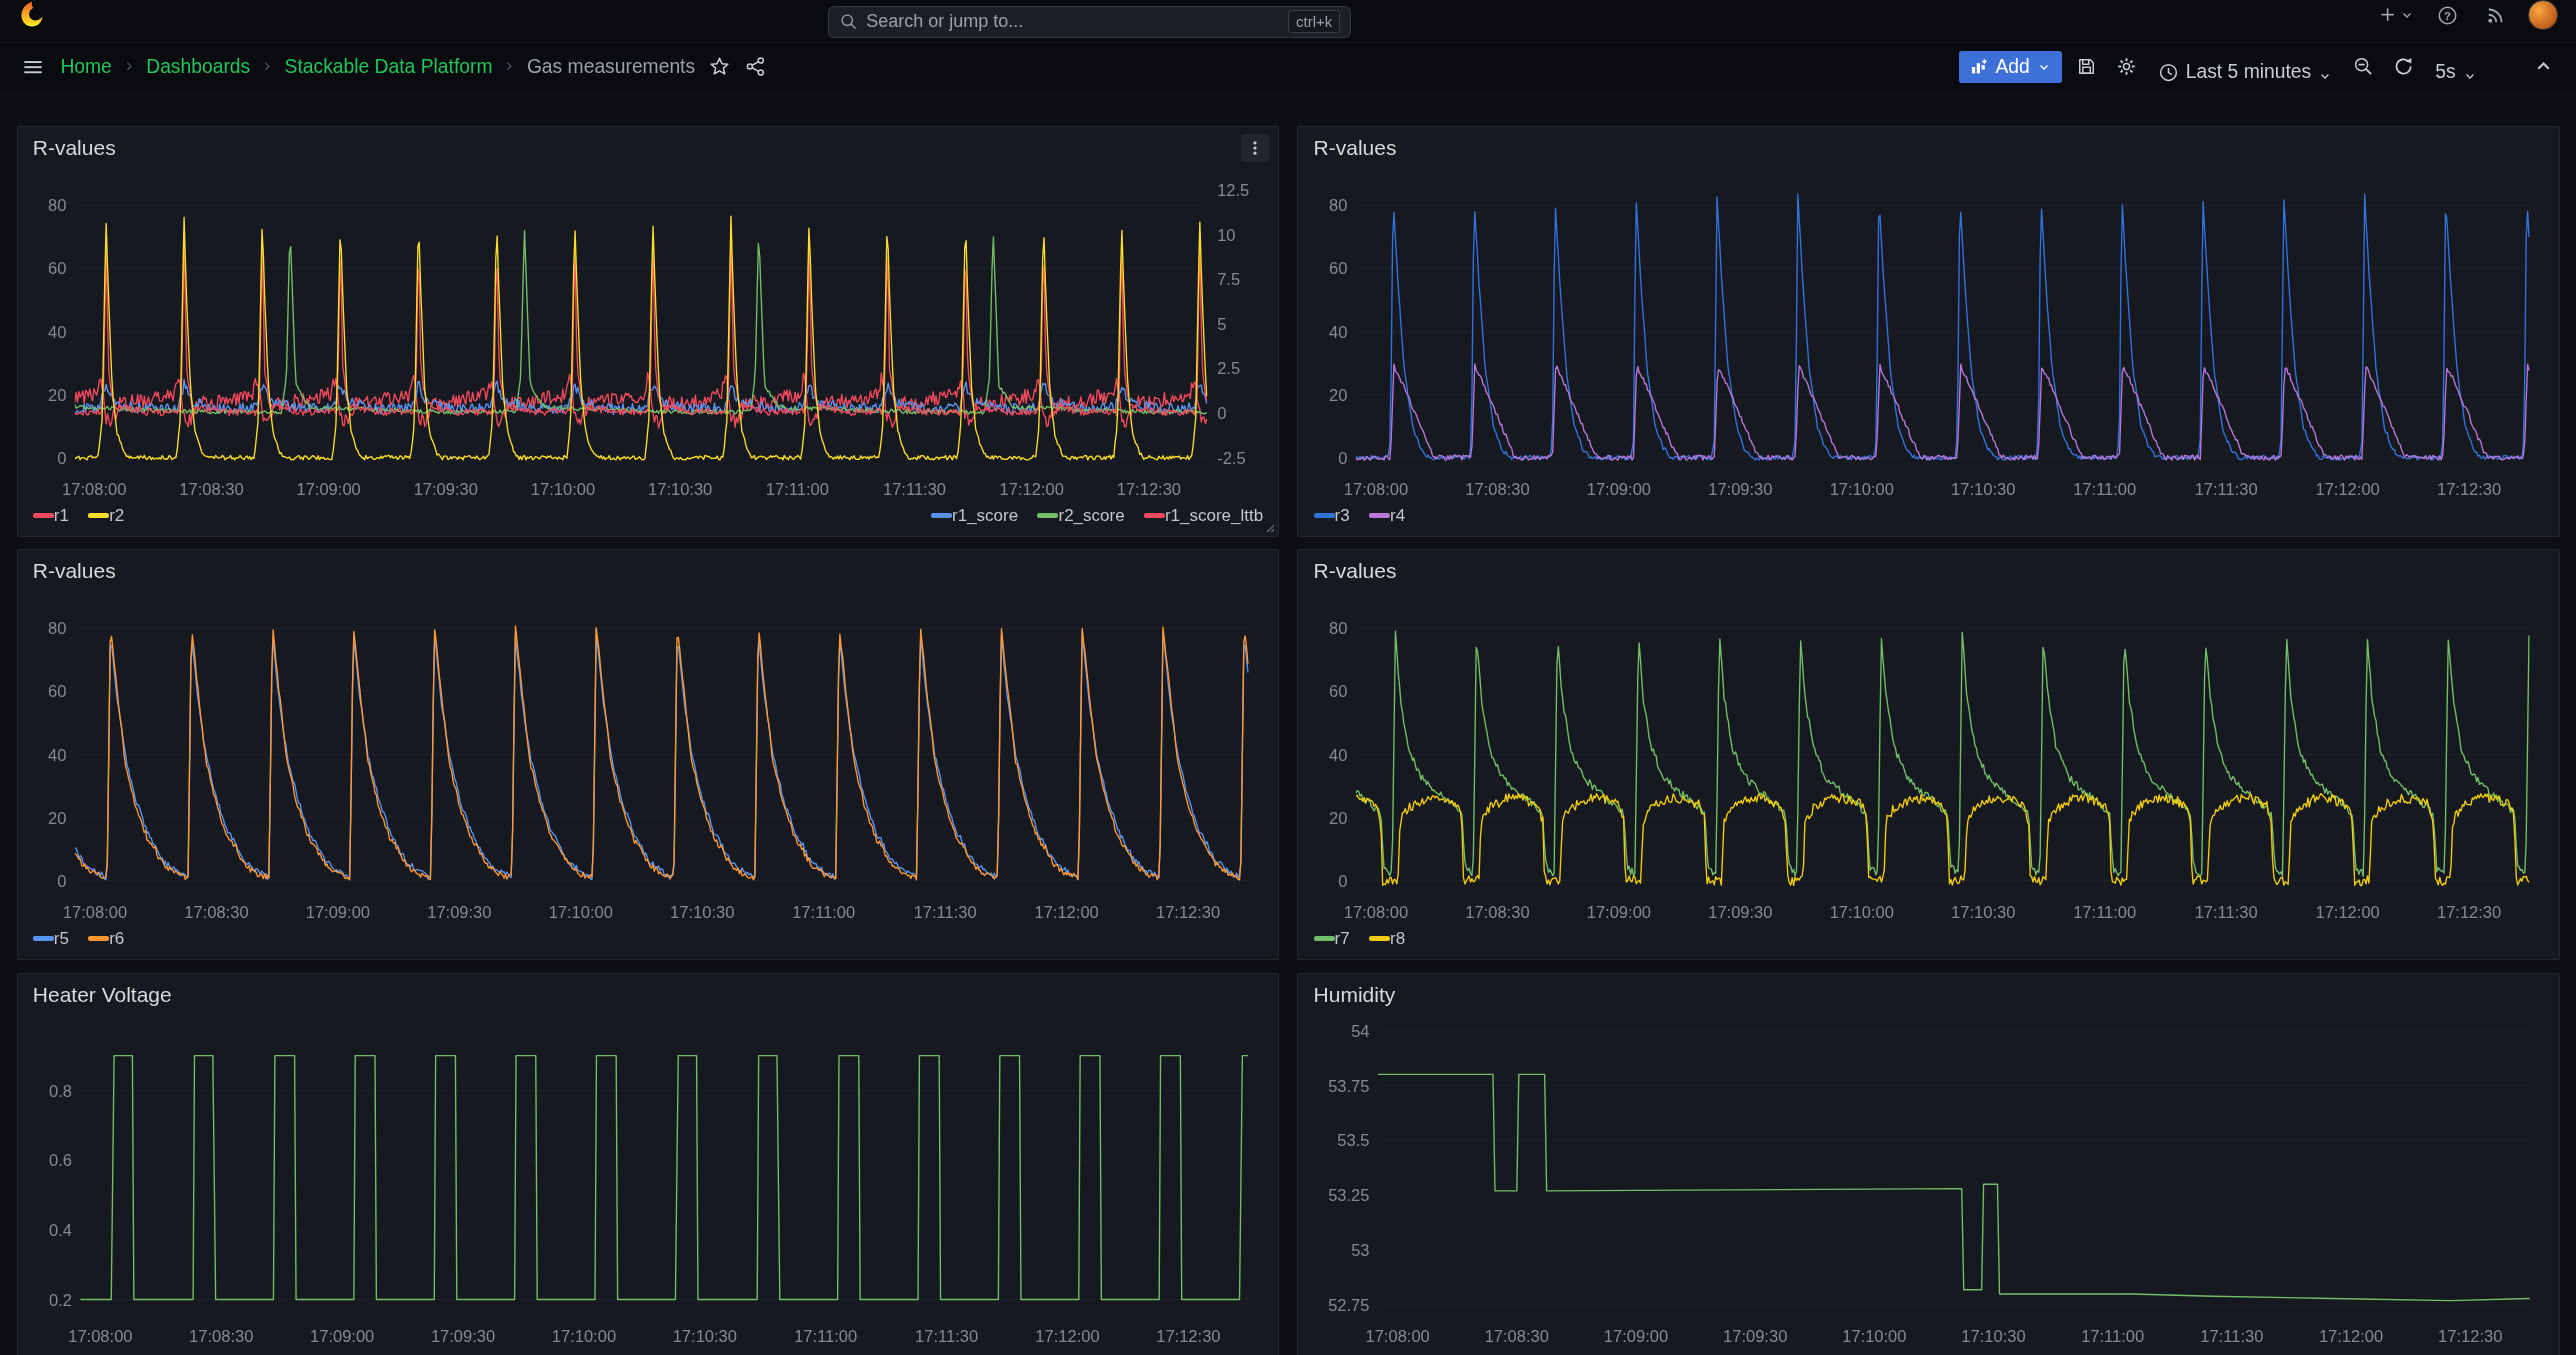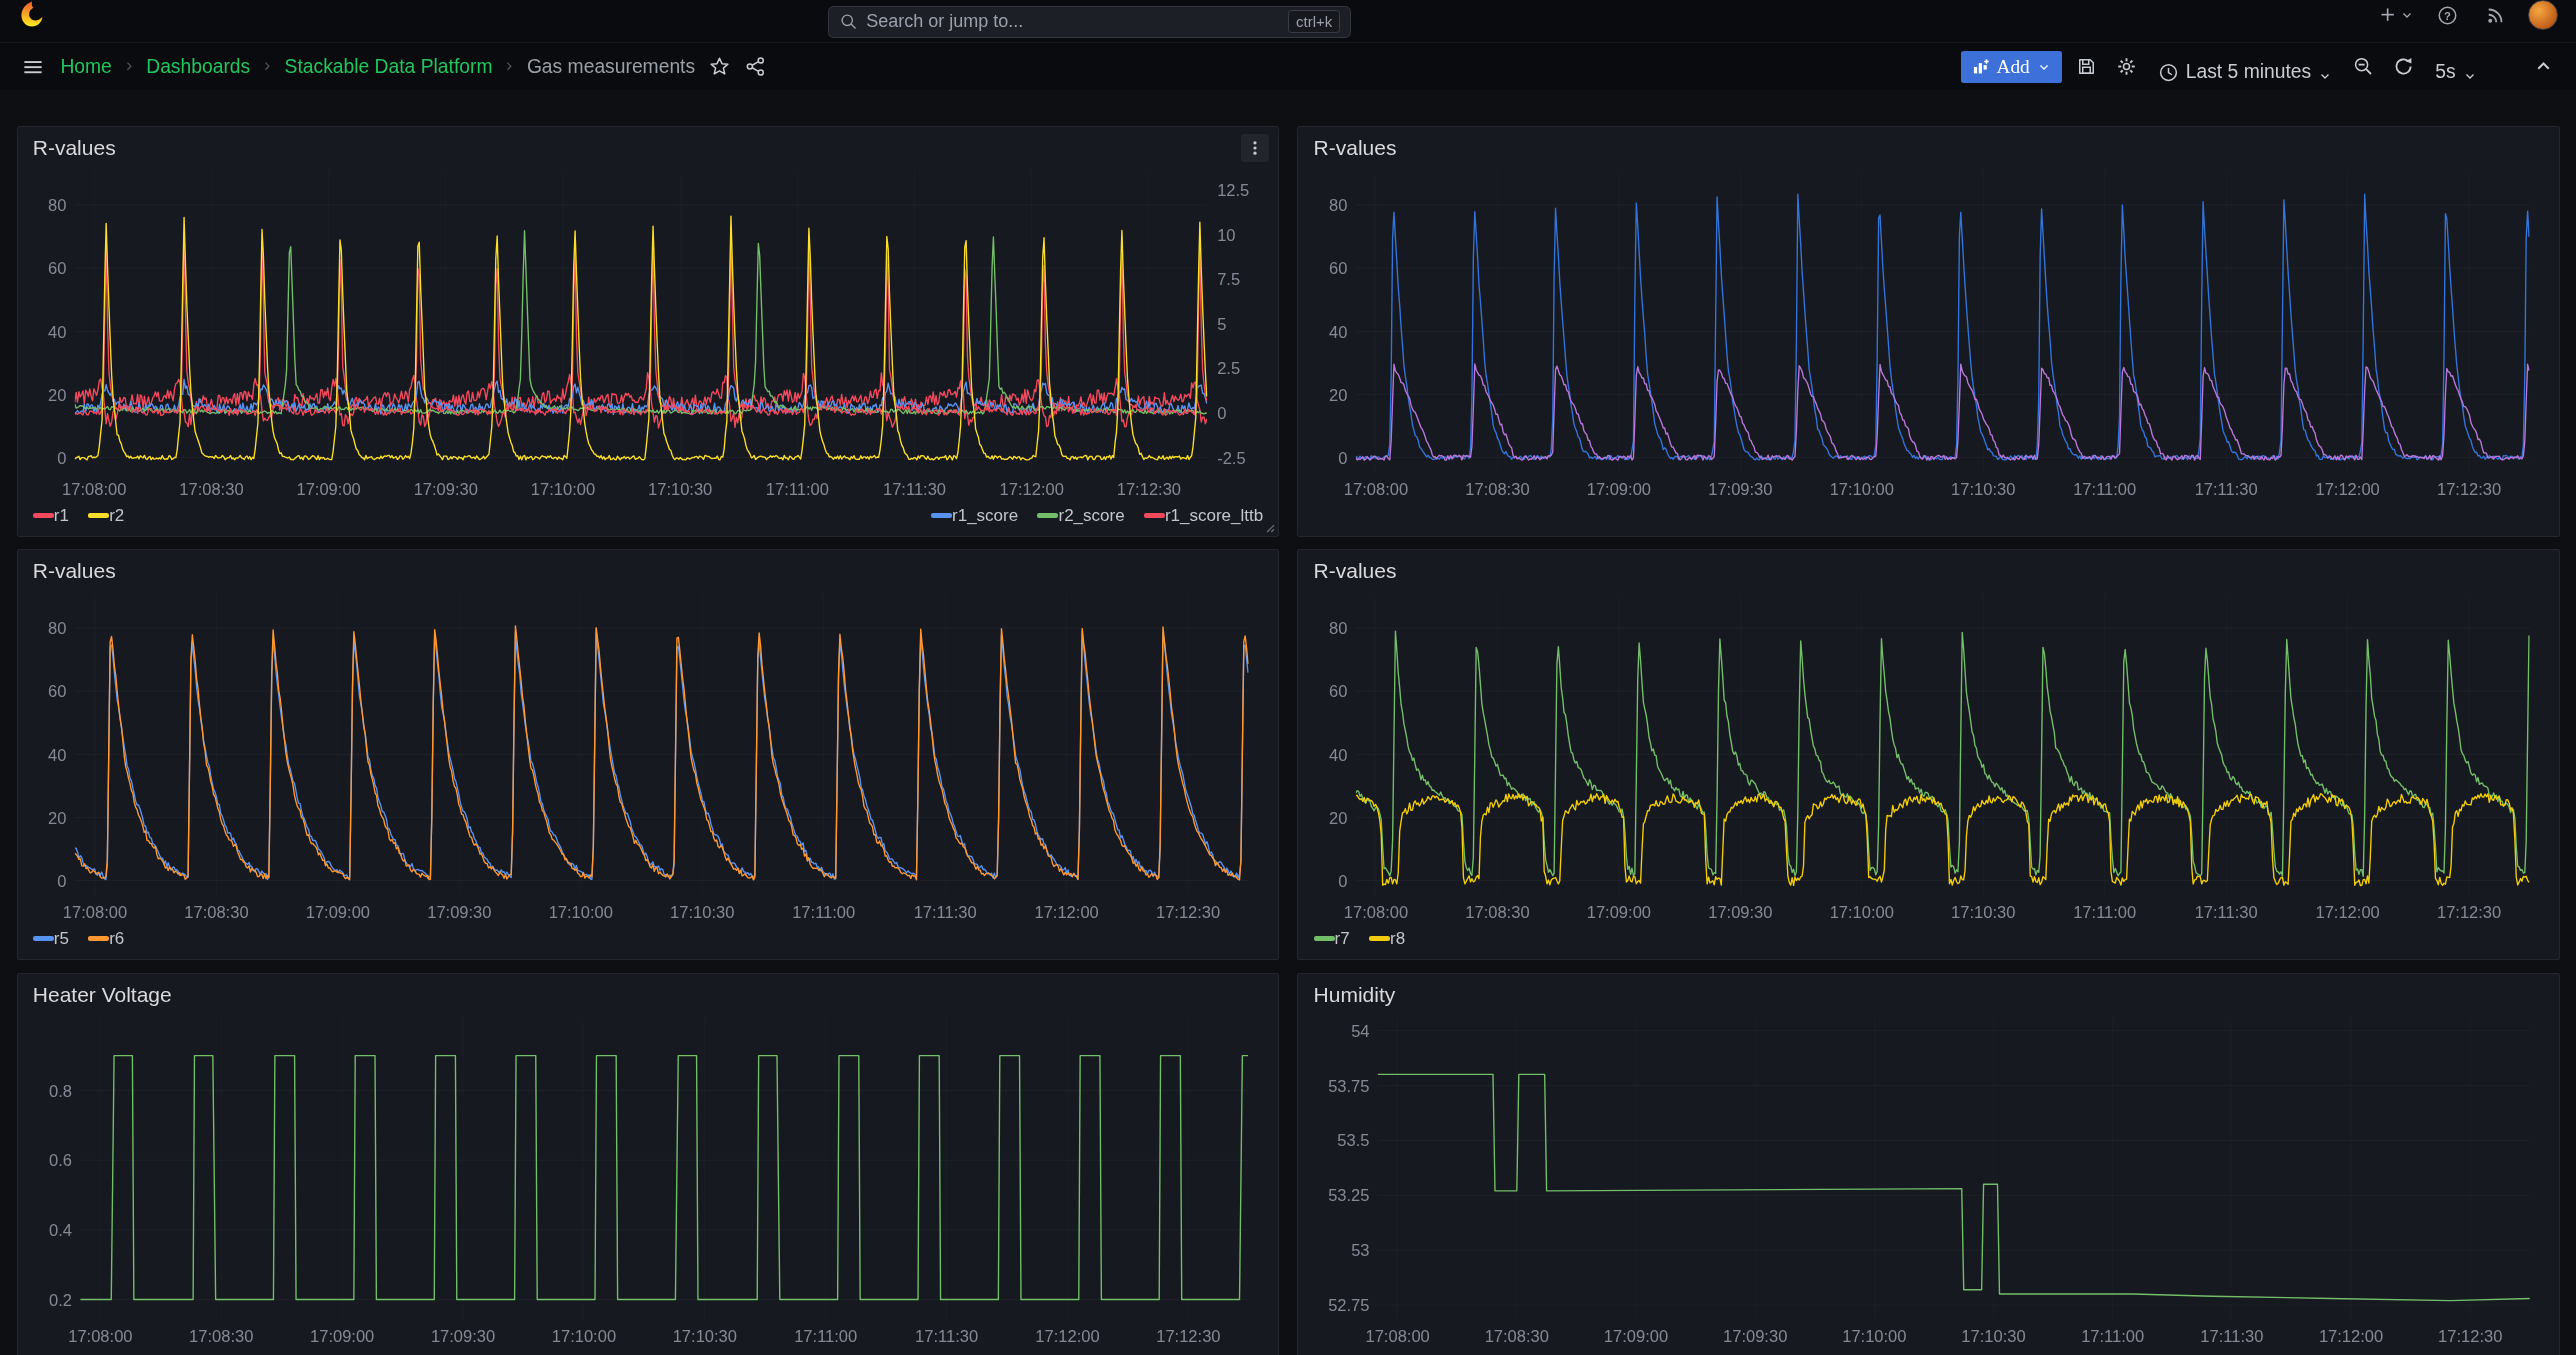--- a/index.html
+++ b/index.html
@@ -40,21 +40,21 @@
     font-size: 19.3px;
   }
   .crumbs { display: flex; align-items: center; gap: 11px; margin-left: 12.4px; }
   .crumb { color: #22c55e; cursor: pointer; white-space: nowrap; }
   .crumb.current { color: #9aa0a7; cursor: default; }
   .sep { display: flex; align-items: center; }
   .crumb-icons { display:flex; align-items:center; gap: 5.5px; margin-left: 9.7px; }
   .tb-right { margin-left: auto; display: flex; align-items: center; gap: 9.7px; }
   .add-btn {
     background: #3d71d9; color: #ffffff; border: none; border-radius: 2.8px;
-    height: 32px; padding: 0 11px; font-size: 19.3px; font-family: Liberation Serif, serif;
+    height: 32px; padding: 0 11px; font-size: 19.3px; font-family: Liberation Sans, sans-serif;
     display: flex; align-items: center; gap: 7px; cursor: pointer;
   }
   .tb-text-btn { display: flex; align-items: flex-end; gap: 7px; color: #c8ccd3;
     height: 32px; padding: 0 7px; border-radius: 2.8px; cursor: pointer; white-space: nowrap; }
   .spacer-wide { width: 25px; }
   
   .dashboard {
     position: absolute; top: 90px; left: 0; right: 0; bottom: 0;
     padding: 36px 16.6px 0; overflow: hidden;
     display: grid; grid-template-columns: 1fr 1fr; grid-auto-rows: 411px;
@@ -395,20 +395,32 @@
           <text x="1151.0344827586207" y="484" text-anchor="middle" fill="rgba(204,204,220,0.62)" font-size="24">17:11:00</text>
           <line x1="1327.3103448275863" y1="12" x2="1327.3103448275863" y2="452" stroke="rgba(204,204,220,0.045)"></line>
           <text x="1327.3103448275863" y="484" text-anchor="middle" fill="rgba(204,204,220,0.62)" font-size="24">17:11:30</text>
           <line x1="1503.5862068965519" y1="12" x2="1503.5862068965519" y2="452" stroke="rgba(204,204,220,0.045)"></line>
           <text x="1503.5862068965519" y="484" text-anchor="middle" fill="rgba(204,204,220,0.62)" font-size="24">17:12:00</text>
           <line x1="1679.8620689655172" y1="12" x2="1679.8620689655172" y2="452" stroke="rgba(204,204,220,0.045)"></line>
           <text x="1679.8620689655172" y="484" text-anchor="middle" fill="rgba(204,204,220,0.62)" font-size="24">17:12:30</text>
           <path d="M64.0,427.3 L66.1,428.6 L68.1,430.4 L70.2,426.9 L72.2,429.6 L74.3,430.7 L76.3,430.0 L78.4,427.6 L80.5,428.9 L82.5,430.6 L84.6,432.0 L86.6,426.1 L88.7,430.0 L90.7,428.5 L92.8,429.7 L94.8,428.8 L96.9,428.0 L99.0,429.6 L101.0,430.9 L103.1,430.0 L105.1,428.1 L107.2,427.4 L109.2,427.1 L111.3,425.5 L113.4,409.9 L115.4,311.5 L117.5,110.1 L119.5,73.0 L121.6,110.1 L123.6,144.8 L125.7,181.2 L127.8,207.7 L129.8,239.1 L131.9,266.3 L133.9,294.9 L136.0,311.3 L138.0,323.5 L140.1,341.5 L142.1,354.7 L144.2,366.4 L146.3,381.3 L148.3,388.8 L150.4,397.3 L152.4,398.4 L154.5,403.4 L156.5,413.0 L158.6,415.7 L160.7,418.9 L162.7,421.7 L164.8,425.2 L166.8,428.1 L168.9,425.5 L170.9,428.5 L173.0,429.3 L175.1,431.2 L177.1,431.9 L179.2,430.9 L181.2,430.2 L183.3,430.6 L185.3,431.1 L187.4,428.3 L189.4,429.8 L191.5,428.9 L193.6,427.9 L195.6,429.5 L197.7,427.5 L199.7,431.7 L201.8,427.7 L203.8,428.5 L205.9,429.6 L208.0,426.5 L210.0,428.4 L212.1,427.2 L214.1,426.4 L216.2,427.5 L218.2,427.1 L220.3,430.2 L222.4,430.7 L224.4,426.0 L226.5,426.5 L228.5,430.4 L230.6,414.6 L232.6,343.1 L234.7,138.7 L236.8,72.2 L238.8,104.3 L240.9,138.6 L242.9,178.2 L245.0,202.4 L247.0,229.8 L249.1,258.7 L251.1,289.6 L253.2,309.8 L255.3,321.2 L257.3,336.2 L259.4,350.4 L261.4,364.3 L263.5,382.2 L265.5,389.1 L267.6,392.7 L269.7,400.9 L271.7,403.7 L273.8,410.7 L275.8,417.6 L277.9,421.2 L279.9,423.4 L282.0,420.1 L284.1,425.3 L286.1,427.3 L288.2,427.8 L290.2,431.6 L292.3,428.6 L294.3,429.4 L296.4,428.2 L298.4,430.0 L300.5,430.5 L302.6,426.9 L304.6,428.9 L306.7,431.0 L308.7,431.1 L310.8,426.6 L312.8,429.8 L314.9,427.6 L317.0,425.9 L319.0,427.1 L321.1,430.4 L323.1,431.5 L325.2,430.5 L327.2,426.3 L329.3,427.3 L331.4,430.8 L333.4,426.7 L335.5,430.3 L337.5,429.7 L339.6,429.6 L341.6,430.0 L343.7,426.6 L345.7,428.0 L347.8,416.7 L349.9,371.8 L351.9,168.7 L354.0,67.2 L356.0,103.4 L358.1,136.9 L360.1,173.5 L362.2,203.5 L364.3,231.2 L366.3,256.5 L368.4,283.8 L370.4,309.2 L372.5,324.5 L374.5,336.0 L376.6,353.3 L378.7,365.9 L380.7,380.4 L382.8,386.9 L384.8,391.0 L386.9,399.2 L388.9,401.1 L391.0,409.6 L393.0,417.7 L395.1,420.7 L397.2,419.8 L399.2,421.2 L401.3,423.9 L403.3,429.8 L405.4,428.0 L407.4,430.2 L409.5,429.3 L411.6,427.6 L413.6,431.4 L415.7,426.6 L417.7,430.2 L419.8,431.8 L421.8,431.9 L423.9,430.8 L426.0,428.3 L428.0,431.6 L430.1,426.9 L432.1,431.8 L434.2,426.0 L436.2,429.6 L438.3,430.1 L440.3,428.8 L442.4,428.7 L444.5,426.0 L446.5,429.4 L448.6,427.0 L450.6,429.9 L452.7,427.3 L454.7,432.2 L456.8,430.7 L458.9,432.0 L460.9,429.5 L463.0,429.6 L465.0,417.7 L467.1,404.2 L469.1,195.4 L471.2,59.5 L473.3,93.4 L475.3,129.7 L477.4,168.6 L479.4,198.4 L481.5,226.5 L483.5,250.1 L485.6,283.0 L487.6,307.6 L489.7,320.4 L491.8,334.7 L493.8,348.3 L495.9,363.5 L497.9,379.9 L500.0,386.9 L502.0,394.5 L504.1,399.4 L506.2,401.5 L508.2,408.4 L510.3,417.3 L512.3,414.8 L514.4,417.0 L516.4,423.1 L518.5,426.8 L520.6,430.1 L522.6,428.9 L524.7,431.4 L526.7,428.3 L528.8,427.1 L530.8,427.7 L532.9,431.9 L535.0,427.3 L537.0,427.7 L539.1,426.4 L541.1,429.4 L543.2,428.1 L545.2,427.4 L547.3,425.9 L549.3,428.8 L551.4,431.9 L553.5,428.7 L555.5,431.3 L557.6,426.4 L559.6,429.6 L561.7,426.8 L563.7,426.0 L565.8,428.3 L567.9,426.2 L569.9,427.6 L572.0,430.6 L574.0,432.0 L576.1,428.4 L578.1,432.3 L580.2,427.1 L582.3,417.1 L584.3,405.0 L586.4,224.3 L588.4,50.6 L590.5,90.0 L592.5,122.8 L594.6,163.7 L596.6,192.8 L598.7,220.0 L600.8,250.5 L602.8,279.5 L604.9,303.1 L606.9,314.2 L609.0,328.7 L611.0,347.8 L613.1,358.1 L615.2,372.6 L617.2,382.6 L619.3,392.4 L621.3,395.6 L623.4,402.1 L625.4,409.3 L627.5,416.9 L629.6,420.1 L631.6,420.5 L633.7,421.8 L635.7,425.2 L637.8,427.7 L639.8,428.5 L641.9,431.3 L643.9,432.2 L646.0,429.7 L648.1,432.0 L650.1,432.1 L652.2,426.4 L654.2,428.7 L656.3,430.4 L658.3,429.4 L660.4,431.8 L662.5,431.8 L664.5,429.0 L666.6,430.5 L668.6,428.0 L670.7,430.5 L672.7,431.4 L674.8,425.9 L676.9,431.3 L678.9,428.5 L681.0,429.1 L683.0,432.2 L685.1,427.7 L687.1,430.3 L689.2,428.5 L691.2,429.2 L693.3,427.2 L695.4,430.3 L697.4,428.7 L699.5,419.2 L701.5,404.0 L703.6,257.4 L705.6,46.6 L707.7,84.9 L709.8,118.8 L711.8,159.0 L713.9,188.1 L715.9,218.5 L718.0,246.1 L720.0,272.0 L722.1,300.9 L724.2,314.2 L726.2,327.4 L728.3,344.8 L730.3,360.1 L732.4,371.2 L734.4,387.8 L736.5,389.8 L738.5,395.8 L740.6,401.0 L742.7,410.4 L744.7,412.5 L746.8,414.8 L748.8,417.8 L750.9,423.9 L752.9,426.4 L755.0,428.2 L757.1,429.9 L759.1,427.9 L761.2,426.3 L763.2,428.1 L765.3,430.3 L767.3,426.2 L769.4,429.6 L771.5,427.9 L773.5,427.2 L775.6,428.1 L777.6,426.5 L779.7,431.3 L781.7,430.2 L783.8,431.9 L785.8,426.2 L787.9,427.9 L790.0,430.0 L792.0,427.6 L794.1,430.7 L796.1,431.9 L798.2,428.4 L800.2,429.4 L802.3,426.9 L804.4,432.0 L806.4,427.9 L808.5,426.8 L810.5,426.0 L812.6,427.9 L814.6,429.2 L816.7,425.4 L818.8,410.9 L820.8,282.1 L822.9,81.3 L824.9,76.8 L827.0,115.5 L829.0,153.1 L831.1,184.0 L833.2,210.1 L835.2,238.3 L837.3,265.8 L839.3,295.1 L841.4,314.1 L843.4,328.9 L845.5,341.0 L847.5,359.1 L849.6,372.3 L851.7,386.2 L853.7,390.9 L855.8,397.3 L857.8,401.5 L859.9,409.1 L861.9,413.6 L864.0,418.6 L866.1,419.4 L868.1,422.5 L870.2,424.5 L872.2,429.0 L874.3,425.6 L876.3,430.2 L878.4,428.1 L880.5,431.1 L882.5,427.3 L884.6,429.1 L886.6,430.6 L888.7,428.9 L890.7,426.6 L892.8,427.3 L894.8,432.2 L896.9,430.3 L899.0,432.0 L901.0,429.3 L903.1,430.3 L905.1,429.4 L907.2,430.7 L909.2,428.6 L911.3,431.7 L913.4,431.8 L915.4,431.8 L917.5,426.5 L919.5,427.2 L921.6,427.8 L923.6,431.6 L925.7,430.2 L927.8,427.8 L929.8,429.8 L931.9,430.1 L933.9,428.1 L936.0,410.3 L938.0,315.6 L940.1,108.6 L942.1,73.0 L944.2,109.7 L946.3,147.1 L948.3,179.8 L950.4,210.1 L952.4,238.3 L954.5,264.8 L956.5,291.1 L958.6,312.9 L960.7,327.7 L962.7,341.2 L964.8,352.4 L966.8,370.2 L968.9,380.3 L970.9,391.3 L973.0,394.9 L975.1,399.6 L977.1,405.7 L979.2,410.9 L981.2,417.8 L983.3,416.0 L985.3,420.1 L987.4,421.3 L989.4,426.2 L991.5,426.9 L993.6,427.2 L995.6,431.6 L997.7,430.1 L999.7,426.8 L1001.8,430.7 L1003.8,432.0 L1005.9,432.2 L1008.0,432.2 L1010.0,428.2 L1012.1,431.5 L1014.1,426.7 L1016.2,429.0 L1018.2,432.1 L1020.3,426.3 L1022.4,428.9 L1024.4,426.7 L1026.5,426.0 L1028.5,428.2 L1030.6,426.1 L1032.6,431.9 L1034.7,427.4 L1036.7,431.9 L1038.8,427.8 L1040.9,428.0 L1042.9,429.3 L1045.0,425.9 L1047.0,431.7 L1049.1,430.1 L1051.1,431.6 L1053.2,411.1 L1055.3,342.7 L1057.3,137.7 L1059.4,68.2 L1061.4,102.4 L1063.5,139.9 L1065.5,173.3 L1067.6,207.3 L1069.7,235.5 L1071.7,258.0 L1073.8,290.5 L1075.8,307.3 L1077.9,321.2 L1079.9,336.0 L1082.0,354.5 L1084.0,363.7 L1086.1,383.5 L1088.2,387.8 L1090.2,396.2 L1092.3,400.6 L1094.3,405.6 L1096.4,408.5 L1098.4,416.4 L1100.5,415.9 L1102.6,421.1 L1104.6,423.8 L1106.7,424.9 L1108.7,424.7 L1110.8,426.1 L1112.8,430.1 L1114.9,426.5 L1117.0,431.4 L1119.0,426.6 L1121.1,430.3 L1123.1,430.7 L1125.2,428.1 L1127.2,430.0 L1129.3,429.4 L1131.4,432.0 L1133.4,426.0 L1135.5,430.6 L1137.5,427.3 L1139.6,428.6 L1141.6,432.0 L1143.7,429.6 L1145.7,426.2 L1147.8,428.6 L1149.9,430.0 L1151.9,431.7 L1154.0,430.1 L1156.0,429.8 L1158.1,430.7 L1160.1,427.8 L1162.2,426.0 L1164.3,428.6 L1166.3,430.1 L1168.4,429.1 L1170.4,412.8 L1172.5,370.9 L1174.5,169.4 L1176.6,62.2 L1178.7,99.6 L1180.7,138.6 L1182.8,169.6 L1184.8,197.8 L1186.9,228.6 L1188.9,256.5 L1191.0,285.5 L1193.0,310.0 L1195.1,319.3 L1197.2,334.1 L1199.2,350.7 L1201.3,365.3 L1203.3,381.9 L1205.4,388.8 L1207.4,391.2 L1209.5,398.7 L1211.6,401.0 L1213.6,412.7 L1215.7,414.2 L1217.7,415.0 L1219.8,419.4 L1221.8,421.3 L1223.9,428.0 L1226.0,426.7 L1228.0,426.9 L1230.1,426.1 L1232.1,426.6 L1234.2,430.8 L1236.2,431.3 L1238.3,427.7 L1240.3,429.3 L1242.4,430.1 L1244.5,428.9 L1246.5,428.4 L1248.6,428.5 L1250.6,427.9 L1252.7,428.0 L1254.7,426.1 L1256.8,426.9 L1258.9,431.6 L1260.9,428.6 L1263.0,431.3 L1265.0,431.6 L1267.1,429.5 L1269.1,428.3 L1271.2,432.0 L1273.3,426.5 L1275.3,428.1 L1277.4,427.6 L1279.4,428.5 L1281.5,429.2 L1283.5,430.4 L1285.6,430.1 L1287.6,420.0 L1289.7,400.3 L1291.8,197.0 L1293.8,57.6 L1295.9,97.9 L1297.9,130.0 L1300.0,164.1 L1302.0,196.4 L1304.1,226.0 L1306.2,255.7 L1308.2,280.4 L1310.3,307.9 L1312.3,319.3 L1314.4,334.1 L1316.4,350.1 L1318.5,363.6 L1320.6,376.5 L1322.6,389.5 L1324.7,395.2 L1326.7,399.1 L1328.8,406.4 L1330.8,405.9 L1332.9,412.5 L1334.9,419.3 L1337.0,421.6 L1339.1,421.3 L1341.1,421.5 L1343.2,425.3 L1345.2,430.9 L1347.3,431.5 L1349.3,432.1 L1351.4,431.1 L1353.5,428.8 L1355.5,427.0 L1357.6,431.1 L1359.6,426.0 L1361.7,429.5 L1363.7,431.3 L1365.8,427.7 L1367.9,426.7 L1369.9,430.7 L1372.0,430.2 L1374.0,426.7 L1376.1,428.0 L1378.1,430.9 L1380.2,426.2 L1382.2,426.4 L1384.3,429.1 L1386.4,429.7 L1388.4,429.4 L1390.5,431.1 L1392.5,429.2 L1394.6,426.5 L1396.6,426.5 L1398.7,431.4 L1400.8,427.0 L1402.8,431.2 L1404.9,419.8 L1406.9,402.8 L1409.0,226.7 L1411.0,54.9 L1413.1,87.0 L1415.2,125.8 L1417.2,159.7 L1419.3,190.2 L1421.3,221.4 L1423.4,248.7 L1425.4,273.8 L1427.5,302.1 L1429.6,317.9 L1431.6,328.7 L1433.7,347.2 L1435.7,358.5 L1437.8,376.2 L1439.8,388.3 L1441.9,389.0 L1443.9,397.3 L1446.0,403.2 L1448.1,405.8 L1450.1,410.9 L1452.2,414.9 L1454.2,417.9 L1456.3,418.9 L1458.3,426.9 L1460.4,425.4 L1462.5,431.2 L1464.5,431.6 L1466.6,431.4 L1468.6,426.2 L1470.7,429.0 L1472.7,428.7 L1474.8,429.5 L1476.9,426.1 L1478.9,431.7 L1481.0,430.3 L1483.0,432.0 L1485.1,427.1 L1487.1,429.5 L1489.2,431.5 L1491.2,431.9 L1493.3,432.1 L1495.4,429.8 L1497.4,431.6 L1499.5,431.9 L1501.5,429.4 L1503.6,428.4 L1505.6,430.9 L1507.7,426.9 L1509.8,429.1 L1511.8,429.5 L1513.9,427.0 L1515.9,426.6 L1518.0,428.2 L1520.0,428.4 L1522.1,419.3 L1524.2,407.0 L1526.2,252.1 L1528.3,46.8 L1530.3,86.5 L1532.4,120.0 L1534.4,158.8 L1536.5,185.9 L1538.5,213.4 L1540.6,244.9 L1542.7,269.5 L1544.7,299.4 L1546.8,313.0 L1548.8,331.9 L1550.9,342.2 L1552.9,355.8 L1555.0,372.3 L1557.1,387.4 L1559.1,393.0 L1561.2,393.0 L1563.2,404.7 L1565.3,409.5 L1567.3,414.3 L1569.4,417.4 L1571.5,417.3 L1573.5,424.5 L1575.6,425.3 L1577.6,426.8 L1579.7,426.0 L1581.7,427.6 L1583.8,430.1 L1585.8,428.2 L1587.9,429.7 L1590.0,430.6 L1592.0,429.8 L1594.1,430.9 L1596.1,426.3 L1598.2,428.9 L1600.2,428.6 L1602.3,426.2 L1604.4,432.1 L1606.4,431.1 L1608.5,428.8 L1610.5,428.4 L1612.6,428.8 L1614.6,428.7 L1616.7,426.1 L1618.8,431.1 L1620.8,431.1 L1622.9,429.2 L1624.9,427.7 L1627.0,432.3 L1629.0,428.2 L1631.1,427.8 L1633.1,428.0 L1635.2,427.5 L1637.3,432.1 L1639.3,424.8 L1641.4,409.3 L1643.4,282.4 L1645.5,75.0 L1647.5,82.3 L1649.6,116.5 L1651.7,152.7 L1653.7,182.8 L1655.8,211.2 L1657.8,241.6 L1659.9,268.8 L1661.9,294.1 L1664.0,312.1 L1666.1,330.7 L1668.1,343.8 L1670.2,353.4 L1672.2,370.2 L1674.3,383.0 L1676.3,388.4 L1678.4,394.9 L1680.4,401.1 L1682.5,404.0 L1684.6,412.6 L1686.6,417.9 L1688.7,421.6 L1690.7,421.0 L1692.8,426.6 L1694.8,425.6 L1696.9,429.4 L1699.0,429.5 L1701.0,427.0 L1703.1,431.5 L1705.1,428.2 L1707.2,428.6 L1709.2,426.2 L1711.3,427.6 L1713.4,430.6 L1715.4,426.9 L1717.5,428.5 L1719.5,429.1 L1721.6,431.6 L1723.6,428.8 L1725.7,431.3 L1727.8,431.2 L1729.8,426.3 L1731.9,426.6 L1733.9,425.9 L1736.0,427.5 L1738.0,430.4 L1740.1,426.9 L1742.1,427.2 L1744.2,428.2 L1746.3,429.3 L1748.3,428.5 L1750.4,429.5 L1752.4,431.6 L1754.5,427.7 L1756.5,429.1 L1758.6,410.8 L1760.7,311.1 L1762.7,110.4 L1764.8,71.3 L1766.8,108.7 " fill="none" stroke="#3274D9" stroke-width="2" stroke-linejoin="round" clip-path="url(#cp1)"></path>
           <path d="M64.0,429.2 L66.1,432.5 L68.1,430.6 L70.2,431.7 L72.2,429.9 L74.3,427.6 L76.3,432.7 L78.4,431.3 L80.5,427.4 L82.5,429.5 L84.6,432.4 L86.6,430.7 L88.7,428.4 L90.7,426.9 L92.8,427.3 L94.8,430.1 L96.9,431.5 L99.0,430.4 L101.0,430.6 L103.1,430.7 L105.1,432.4 L107.2,426.6 L109.2,426.7 L111.3,430.2 L113.4,432.2 L115.4,404.8 L117.5,346.2 L119.5,293.3 L121.6,303.2 L123.6,306.0 L125.7,308.5 L127.8,313.4 L129.8,320.0 L131.9,320.6 L133.9,323.5 L136.0,331.5 L138.0,335.6 L140.1,339.4 L142.1,342.8 L144.2,352.5 L146.3,358.4 L148.3,362.0 L150.4,363.4 L152.4,368.2 L154.5,374.2 L156.5,379.6 L158.6,385.0 L160.7,388.2 L162.7,392.6 L164.8,398.7 L166.8,405.4 L168.9,408.4 L170.9,413.4 L173.0,417.1 L175.1,424.9 L177.1,428.2 L179.2,427.8 L181.2,430.7 L183.3,428.0 L185.3,425.7 L187.4,426.4 L189.4,426.6 L191.5,428.0 L193.6,432.5 L195.6,432.7 L197.7,426.3 L199.7,430.9 L201.8,425.8 L203.8,430.9 L205.9,426.2 L208.0,425.6 L210.0,426.2 L212.1,427.9 L214.1,425.5 L216.2,427.7 L218.2,432.3 L220.3,425.5 L222.4,427.2 L224.4,426.2 L226.5,426.9 L228.5,427.0 L230.6,428.5 L232.6,412.9 L234.7,357.3 L236.8,293.2 L238.8,301.9 L240.9,305.5 L242.9,309.4 L245.0,310.5 L247.0,314.9 L249.1,323.6 L251.1,324.5 L253.2,333.7 L255.3,337.0 L257.3,341.0 L259.4,346.4 L261.4,349.4 L263.5,352.7 L265.5,358.9 L267.6,366.3 L269.7,366.0 L271.7,374.2 L273.8,381.5 L275.8,380.5 L277.9,391.5 L279.9,395.8 L282.0,394.8 L284.1,402.0 L286.1,409.1 L288.2,412.5 L290.2,414.7 L292.3,425.5 L294.3,428.9 L296.4,426.9 L298.4,430.9 L300.5,429.3 L302.6,430.8 L304.6,432.5 L306.7,431.9 L308.7,427.6 L310.8,426.5 L312.8,429.5 L314.9,432.6 L317.0,430.9 L319.0,431.4 L321.1,429.7 L323.1,426.2 L325.2,431.3 L327.2,427.9 L329.3,429.2 L331.4,432.0 L333.4,430.2 L335.5,428.3 L337.5,428.6 L339.6,427.4 L341.6,430.9 L343.7,426.1 L345.7,426.9 L347.8,425.5 L349.9,420.9 L351.9,359.9 L354.0,301.2 L356.0,296.2 L358.1,302.4 L360.1,308.8 L362.2,310.6 L364.3,316.4 L366.3,323.4 L368.4,323.2 L370.4,331.5 L372.5,333.3 L374.5,341.6 L376.6,347.7 L378.7,350.2 L380.7,352.8 L382.8,357.7 L384.8,365.1 L386.9,365.7 L388.9,373.6 L391.0,380.0 L393.0,379.8 L395.1,389.9 L397.2,393.3 L399.2,395.4 L401.3,403.8 L403.3,404.2 L405.4,413.1 L407.4,415.7 L409.5,421.2 L411.6,424.0 L413.6,423.6 L415.7,430.2 L417.7,427.7 L419.8,430.1 L421.8,430.9 L423.9,429.3 L426.0,428.7 L428.0,429.6 L430.1,425.9 L432.1,426.2 L434.2,431.4 L436.2,432.6 L438.3,431.3 L440.3,429.1 L442.4,431.4 L444.5,432.7 L446.5,427.3 L448.6,427.7 L450.6,429.4 L452.7,426.9 L454.7,428.1 L456.8,431.2 L458.9,426.6 L460.9,429.1 L463.0,425.6 L465.0,432.7 L467.1,429.0 L469.1,372.8 L471.2,309.6 L473.3,297.2 L475.3,305.5 L477.4,308.5 L479.4,313.5 L481.5,313.4 L483.5,321.8 L485.6,322.2 L487.6,331.3 L489.7,332.0 L491.8,339.7 L493.8,341.6 L495.9,347.2 L497.9,351.7 L500.0,361.4 L502.0,364.1 L504.1,369.2 L506.2,374.2 L508.2,379.5 L510.3,386.0 L512.3,385.8 L514.4,395.0 L516.4,393.4 L518.5,400.7 L520.6,407.9 L522.6,413.8 L524.7,413.5 L526.7,418.1 L528.8,422.1 L530.8,422.9 L532.9,430.4 L535.0,432.3 L537.0,430.1 L539.1,426.3 L541.1,427.0 L543.2,432.2 L545.2,432.3 L547.3,429.6 L549.3,429.2 L551.4,431.3 L553.5,428.3 L555.5,426.4 L557.6,431.8 L559.6,425.5 L561.7,426.0 L563.7,425.7 L565.8,426.3 L567.9,432.5 L569.9,426.9 L572.0,429.1 L574.0,430.0 L576.1,426.3 L578.1,427.1 L580.2,431.7 L582.3,430.2 L584.3,427.4 L586.4,378.0 L588.4,318.8 L590.5,301.9 L592.5,302.6 L594.6,306.2 L596.6,312.9 L598.7,314.4 L600.8,321.2 L602.8,321.3 L604.9,327.0 L606.9,332.3 L609.0,337.8 L611.0,340.7 L613.1,349.2 L615.2,353.9 L617.2,356.5 L619.3,362.5 L621.3,368.9 L623.4,369.8 L625.4,379.1 L627.5,381.6 L629.6,387.2 L631.6,390.7 L633.7,392.7 L635.7,402.7 L637.8,404.6 L639.8,409.9 L641.9,412.8 L643.9,421.1 L646.0,421.4 L648.1,423.9 L650.1,428.6 L652.2,428.1 L654.2,431.7 L656.3,430.4 L658.3,429.9 L660.4,430.4 L662.5,425.6 L664.5,431.7 L666.6,432.1 L668.6,426.4 L670.7,428.6 L672.7,427.0 L674.8,426.9 L676.9,426.8 L678.9,426.7 L681.0,429.7 L683.0,429.9 L685.1,430.6 L687.1,431.7 L689.2,426.9 L691.2,425.9 L693.3,431.1 L695.4,430.4 L697.4,432.7 L699.5,429.6 L701.5,427.2 L703.6,389.3 L705.6,331.3 L707.7,295.7 L709.8,299.6 L711.8,303.7 L713.9,313.2 L715.9,314.9 L718.0,318.2 L720.0,322.3 L722.1,329.0 L724.2,336.7 L726.2,340.1 L728.3,340.3 L730.3,346.7 L732.4,351.1 L734.4,357.6 L736.5,361.5 L738.5,365.5 L740.6,374.9 L742.7,376.5 L744.7,379.3 L746.8,387.9 L748.8,391.9 L750.9,395.5 L752.9,399.0 L755.0,407.7 L757.1,409.4 L759.1,413.1 L761.2,419.7 L763.2,423.6 L765.3,429.2 L767.3,429.4 L769.4,428.3 L771.5,428.8 L773.5,428.1 L775.6,427.2 L777.6,431.4 L779.7,430.7 L781.7,428.2 L783.8,425.8 L785.8,427.8 L787.9,428.8 L790.0,432.1 L792.0,430.3 L794.1,427.7 L796.1,432.0 L798.2,429.6 L800.2,431.4 L802.3,430.6 L804.4,428.5 L806.4,429.3 L808.5,428.7 L810.5,431.7 L812.6,431.6 L814.6,429.2 L816.7,427.8 L818.8,427.0 L820.8,397.4 L822.9,340.2 L824.9,293.9 L827.0,304.0 L829.0,308.2 L831.1,312.1 L833.2,316.3 L835.2,317.2 L837.3,325.9 L839.3,326.2 L841.4,335.6 L843.4,337.5 L845.5,341.7 L847.5,347.5 L849.6,351.0 L851.7,353.3 L853.7,364.1 L855.8,366.8 L857.8,374.5 L859.9,375.0 L861.9,382.9 L864.0,384.6 L866.1,387.0 L868.1,398.1 L870.2,403.0 L872.2,406.3 L874.3,406.7 L876.3,410.9 L878.4,419.7 L880.5,420.6 L882.5,426.8 L884.6,430.3 L886.6,431.2 L888.7,426.0 L890.7,427.4 L892.8,432.4 L894.8,428.1 L896.9,432.6 L899.0,427.4 L901.0,428.0 L903.1,431.5 L905.1,428.3 L907.2,427.0 L909.2,425.8 L911.3,426.3 L913.4,428.4 L915.4,427.6 L917.5,426.1 L919.5,431.6 L921.6,428.6 L923.6,431.6 L925.7,428.7 L927.8,431.6 L929.8,429.0 L931.9,429.3 L933.9,430.8 L936.0,429.0 L938.0,403.3 L940.1,348.8 L942.1,293.3 L944.2,303.1 L946.3,308.1 L948.3,310.4 L950.4,311.7 L952.4,320.3 L954.5,324.5 L956.5,328.1 L958.6,331.3 L960.7,337.3 L962.7,344.6 L964.8,344.2 L966.8,350.0 L968.9,358.8 L970.9,361.9 L973.0,366.1 L975.1,373.1 L977.1,376.7 L979.2,380.8 L981.2,383.2 L983.3,387.3 L985.3,395.6 L987.4,396.3 L989.4,404.3 L991.5,405.9 L993.6,414.1 L995.6,415.5 L997.7,425.2 L999.7,425.4 L1001.8,429.3 L1003.8,425.5 L1005.9,429.2 L1008.0,429.0 L1010.0,429.6 L1012.1,430.1 L1014.1,432.3 L1016.2,431.0 L1018.2,429.6 L1020.3,432.4 L1022.4,427.7 L1024.4,430.4 L1026.5,431.4 L1028.5,427.6 L1030.6,429.2 L1032.6,430.7 L1034.7,431.6 L1036.7,425.5 L1038.8,427.8 L1040.9,429.7 L1042.9,426.6 L1045.0,427.5 L1047.0,430.7 L1049.1,425.7 L1051.1,431.5 L1053.2,430.4 L1055.3,409.4 L1057.3,355.8 L1059.4,299.4 L1061.4,301.5 L1063.5,307.4 L1065.5,307.5 L1067.6,313.1 L1069.7,312.9 L1071.7,324.1 L1073.8,324.1 L1075.8,332.3 L1077.9,335.2 L1079.9,339.2 L1082.0,344.6 L1084.0,352.0 L1086.1,354.9 L1088.2,361.7 L1090.2,367.3 L1092.3,370.3 L1094.3,375.5 L1096.4,376.6 L1098.4,380.7 L1100.5,386.0 L1102.6,396.3 L1104.6,401.7 L1106.7,402.3 L1108.7,404.5 L1110.8,412.1 L1112.8,416.7 L1114.9,421.0 L1117.0,422.8 L1119.0,430.2 L1121.1,427.1 L1123.1,428.7 L1125.2,430.2 L1127.2,428.7 L1129.3,427.7 L1131.4,430.9 L1133.4,429.2 L1135.5,425.9 L1137.5,425.9 L1139.6,429.8 L1141.6,428.4 L1143.7,429.3 L1145.7,431.4 L1147.8,426.9 L1149.9,431.8 L1151.9,430.7 L1154.0,427.6 L1156.0,427.2 L1158.1,427.3 L1160.1,431.3 L1162.2,426.7 L1164.3,426.5 L1166.3,429.4 L1168.4,427.3 L1170.4,425.7 L1172.5,423.3 L1174.5,363.9 L1176.6,304.7 L1178.7,298.2 L1180.7,304.6 L1182.8,307.1 L1184.8,311.6 L1186.9,312.3 L1188.9,322.2 L1191.0,323.0 L1193.0,332.9 L1195.1,334.6 L1197.2,336.9 L1199.2,341.6 L1201.3,352.8 L1203.3,351.2 L1205.4,357.8 L1207.4,360.6 L1209.5,367.6 L1211.6,371.8 L1213.6,379.0 L1215.7,379.9 L1217.7,386.3 L1219.8,395.1 L1221.8,400.6 L1223.9,403.8 L1226.0,405.4 L1228.0,413.1 L1230.1,415.1 L1232.1,423.7 L1234.2,423.0 L1236.2,424.2 L1238.3,431.1 L1240.3,432.4 L1242.4,426.0 L1244.5,429.2 L1246.5,429.6 L1248.6,432.7 L1250.6,426.9 L1252.7,427.4 L1254.7,430.3 L1256.8,432.2 L1258.9,429.4 L1260.9,429.4 L1263.0,426.2 L1265.0,431.4 L1267.1,425.8 L1269.1,426.1 L1271.2,427.0 L1273.3,429.5 L1275.3,431.0 L1277.4,425.5 L1279.4,425.8 L1281.5,432.7 L1283.5,427.1 L1285.6,425.9 L1287.6,429.3 L1289.7,431.8 L1291.8,373.2 L1293.8,311.4 L1295.9,298.4 L1297.9,306.3 L1300.0,306.8 L1302.0,310.0 L1304.1,316.7 L1306.2,317.5 L1308.2,325.9 L1310.3,330.8 L1312.3,335.2 L1314.4,341.6 L1316.4,341.4 L1318.5,350.3 L1320.6,352.6 L1322.6,355.4 L1324.7,360.5 L1326.7,367.8 L1328.8,374.2 L1330.8,379.0 L1332.9,386.0 L1334.9,388.2 L1337.0,394.5 L1339.1,397.7 L1341.1,403.4 L1343.2,403.1 L1345.2,409.2 L1347.3,415.5 L1349.3,423.1 L1351.4,423.7 L1353.5,423.6 L1355.5,425.9 L1357.6,426.2 L1359.6,427.3 L1361.7,428.2 L1363.7,428.9 L1365.8,426.7 L1367.9,431.8 L1369.9,428.0 L1372.0,427.1 L1374.0,430.6 L1376.1,431.7 L1378.1,427.1 L1380.2,430.1 L1382.2,432.4 L1384.3,427.2 L1386.4,431.3 L1388.4,432.0 L1390.5,432.4 L1392.5,429.0 L1394.6,430.3 L1396.6,426.0 L1398.7,432.7 L1400.8,430.2 L1402.8,427.2 L1404.9,428.5 L1406.9,425.6 L1409.0,381.6 L1411.0,324.4 L1413.1,299.2 L1415.2,299.3 L1417.2,307.9 L1419.3,307.3 L1421.3,317.6 L1423.4,320.7 L1425.4,327.1 L1427.5,331.6 L1429.6,333.9 L1431.6,340.7 L1433.7,344.1 L1435.7,344.9 L1437.8,350.0 L1439.8,357.2 L1441.9,360.9 L1443.9,364.0 L1446.0,374.3 L1448.1,376.2 L1450.1,384.8 L1452.2,383.8 L1454.2,390.0 L1456.3,393.6 L1458.3,403.2 L1460.4,408.6 L1462.5,412.3 L1464.5,413.4 L1466.6,417.6 L1468.6,424.6 L1470.7,424.5 L1472.7,426.0 L1474.8,429.6 L1476.9,428.4 L1478.9,427.3 L1481.0,431.5 L1483.0,429.6 L1485.1,426.5 L1487.1,432.1 L1489.2,427.1 L1491.2,431.8 L1493.3,425.6 L1495.4,425.8 L1497.4,429.3 L1499.5,432.1 L1501.5,426.6 L1503.6,429.2 L1505.6,426.7 L1507.7,427.6 L1509.8,426.5 L1511.8,428.3 L1513.9,432.5 L1515.9,425.7 L1518.0,431.6 L1520.0,431.5 L1522.1,428.1 L1524.2,431.9 L1526.2,387.9 L1528.3,331.0 L1530.3,297.4 L1532.4,298.8 L1534.4,304.7 L1536.5,313.0 L1538.5,316.0 L1540.6,318.3 L1542.7,324.3 L1544.7,330.1 L1546.8,334.4 L1548.8,339.0 L1550.9,343.8 L1552.9,347.7 L1555.0,355.1 L1557.1,354.8 L1559.1,359.9 L1561.2,366.0 L1563.2,370.1 L1565.3,376.5 L1567.3,383.8 L1569.4,385.8 L1571.5,392.4 L1573.5,397.1 L1575.6,400.8 L1577.6,408.4 L1579.7,409.6 L1581.7,417.3 L1583.8,421.9 L1585.8,427.0 L1587.9,426.5 L1590.0,424.7 L1592.0,427.5 L1594.1,427.5 L1596.1,428.4 L1598.2,426.2 L1600.2,426.3 L1602.3,428.5 L1604.4,427.2 L1606.4,429.1 L1608.5,428.2 L1610.5,429.3 L1612.6,429.0 L1614.6,430.5 L1616.7,426.7 L1618.8,431.2 L1620.8,429.3 L1622.9,425.8 L1624.9,432.3 L1627.0,426.4 L1629.0,426.7 L1631.1,428.9 L1633.1,430.5 L1635.2,432.5 L1637.3,426.1 L1639.3,432.1 L1641.4,426.0 L1643.4,396.3 L1645.5,337.3 L1647.5,299.7 L1649.6,304.3 L1651.7,305.4 L1653.7,310.9 L1655.8,310.2 L1657.8,316.8 L1659.9,323.2 L1661.9,328.0 L1664.0,332.0 L1666.1,338.4 L1668.1,343.7 L1670.2,348.5 L1672.2,355.1 L1674.3,355.0 L1676.3,357.8 L1678.4,362.5 L1680.4,367.2 L1682.5,378.1 L1684.6,383.2 L1686.6,386.8 L1688.7,389.1 L1690.7,393.6 L1692.8,402.7 L1694.8,402.1 L1696.9,406.1 L1699.0,415.3 L1701.0,421.9 L1703.1,422.0 L1705.1,422.9 L1707.2,429.7 L1709.2,429.3 L1711.3,427.9 L1713.4,427.8 L1715.4,431.2 L1717.5,427.5 L1719.5,427.3 L1721.6,427.2 L1723.6,426.8 L1725.7,430.7 L1727.8,432.3 L1729.8,431.8 L1731.9,430.4 L1733.9,429.1 L1736.0,430.2 L1738.0,431.2 L1740.1,428.5 L1742.1,428.8 L1744.2,430.4 L1746.3,427.9 L1748.3,428.9 L1750.4,426.4 L1752.4,429.8 L1754.5,429.8 L1756.5,430.8 L1758.6,426.4 L1760.7,405.2 L1762.7,347.6 L1764.8,293.6 L1766.8,302.7 " fill="none" stroke="#B877D9" stroke-width="2" stroke-linejoin="round" clip-path="url(#cp1)"></path>
         </svg></div>
+    <div class="legend">
+        <div class="lgroup">
+          <div class="legend-item">
+            <span class="swatch" style="background: rgb(50, 116, 217);"></span>
+            <span>r3</span>
+          </div>
+          <div class="legend-item">
+            <span class="swatch" style="background: rgb(184, 119, 217);"></span>
+            <span>r4</span>
+          </div>
+        </div>
+      </div>
   </section>
 
   <section class="panel">
     <div class="panel-header">
       <h2 class="panel-title">R-values</h2>
     </div>
     <div class="chart"><svg width="1236" height="339" viewBox="0 0 1792 492">
           <defs>
             <clipPath id="cp2">
               <rect x="64" y="4" width="1704" height="450"></rect>

